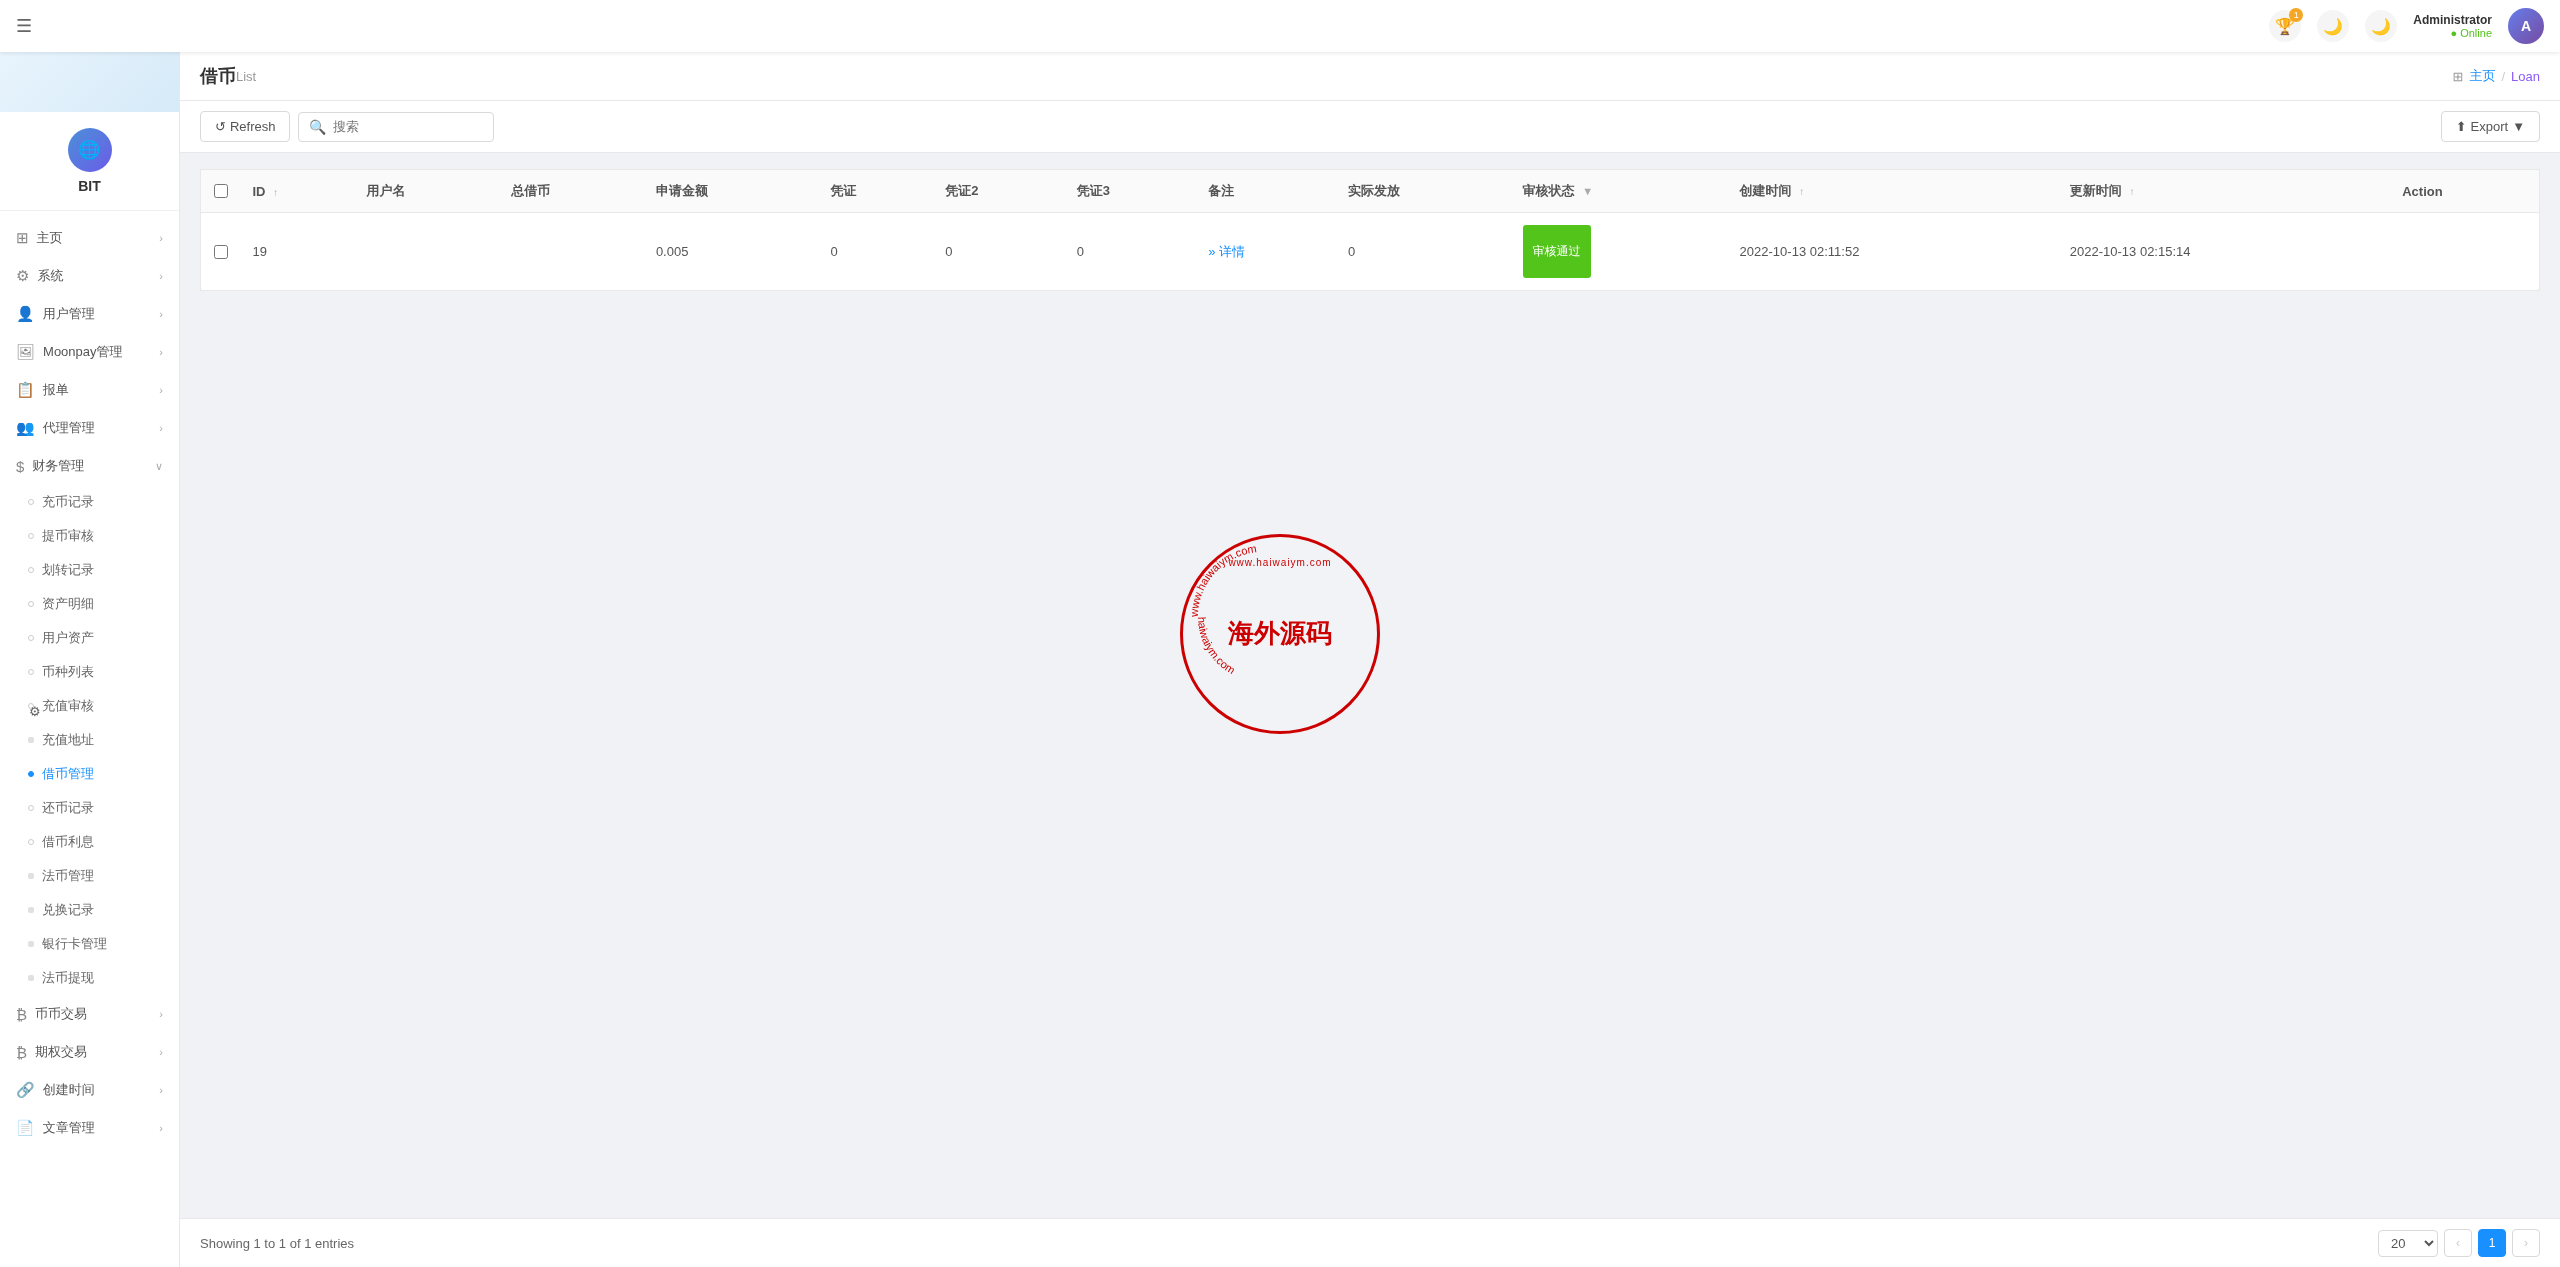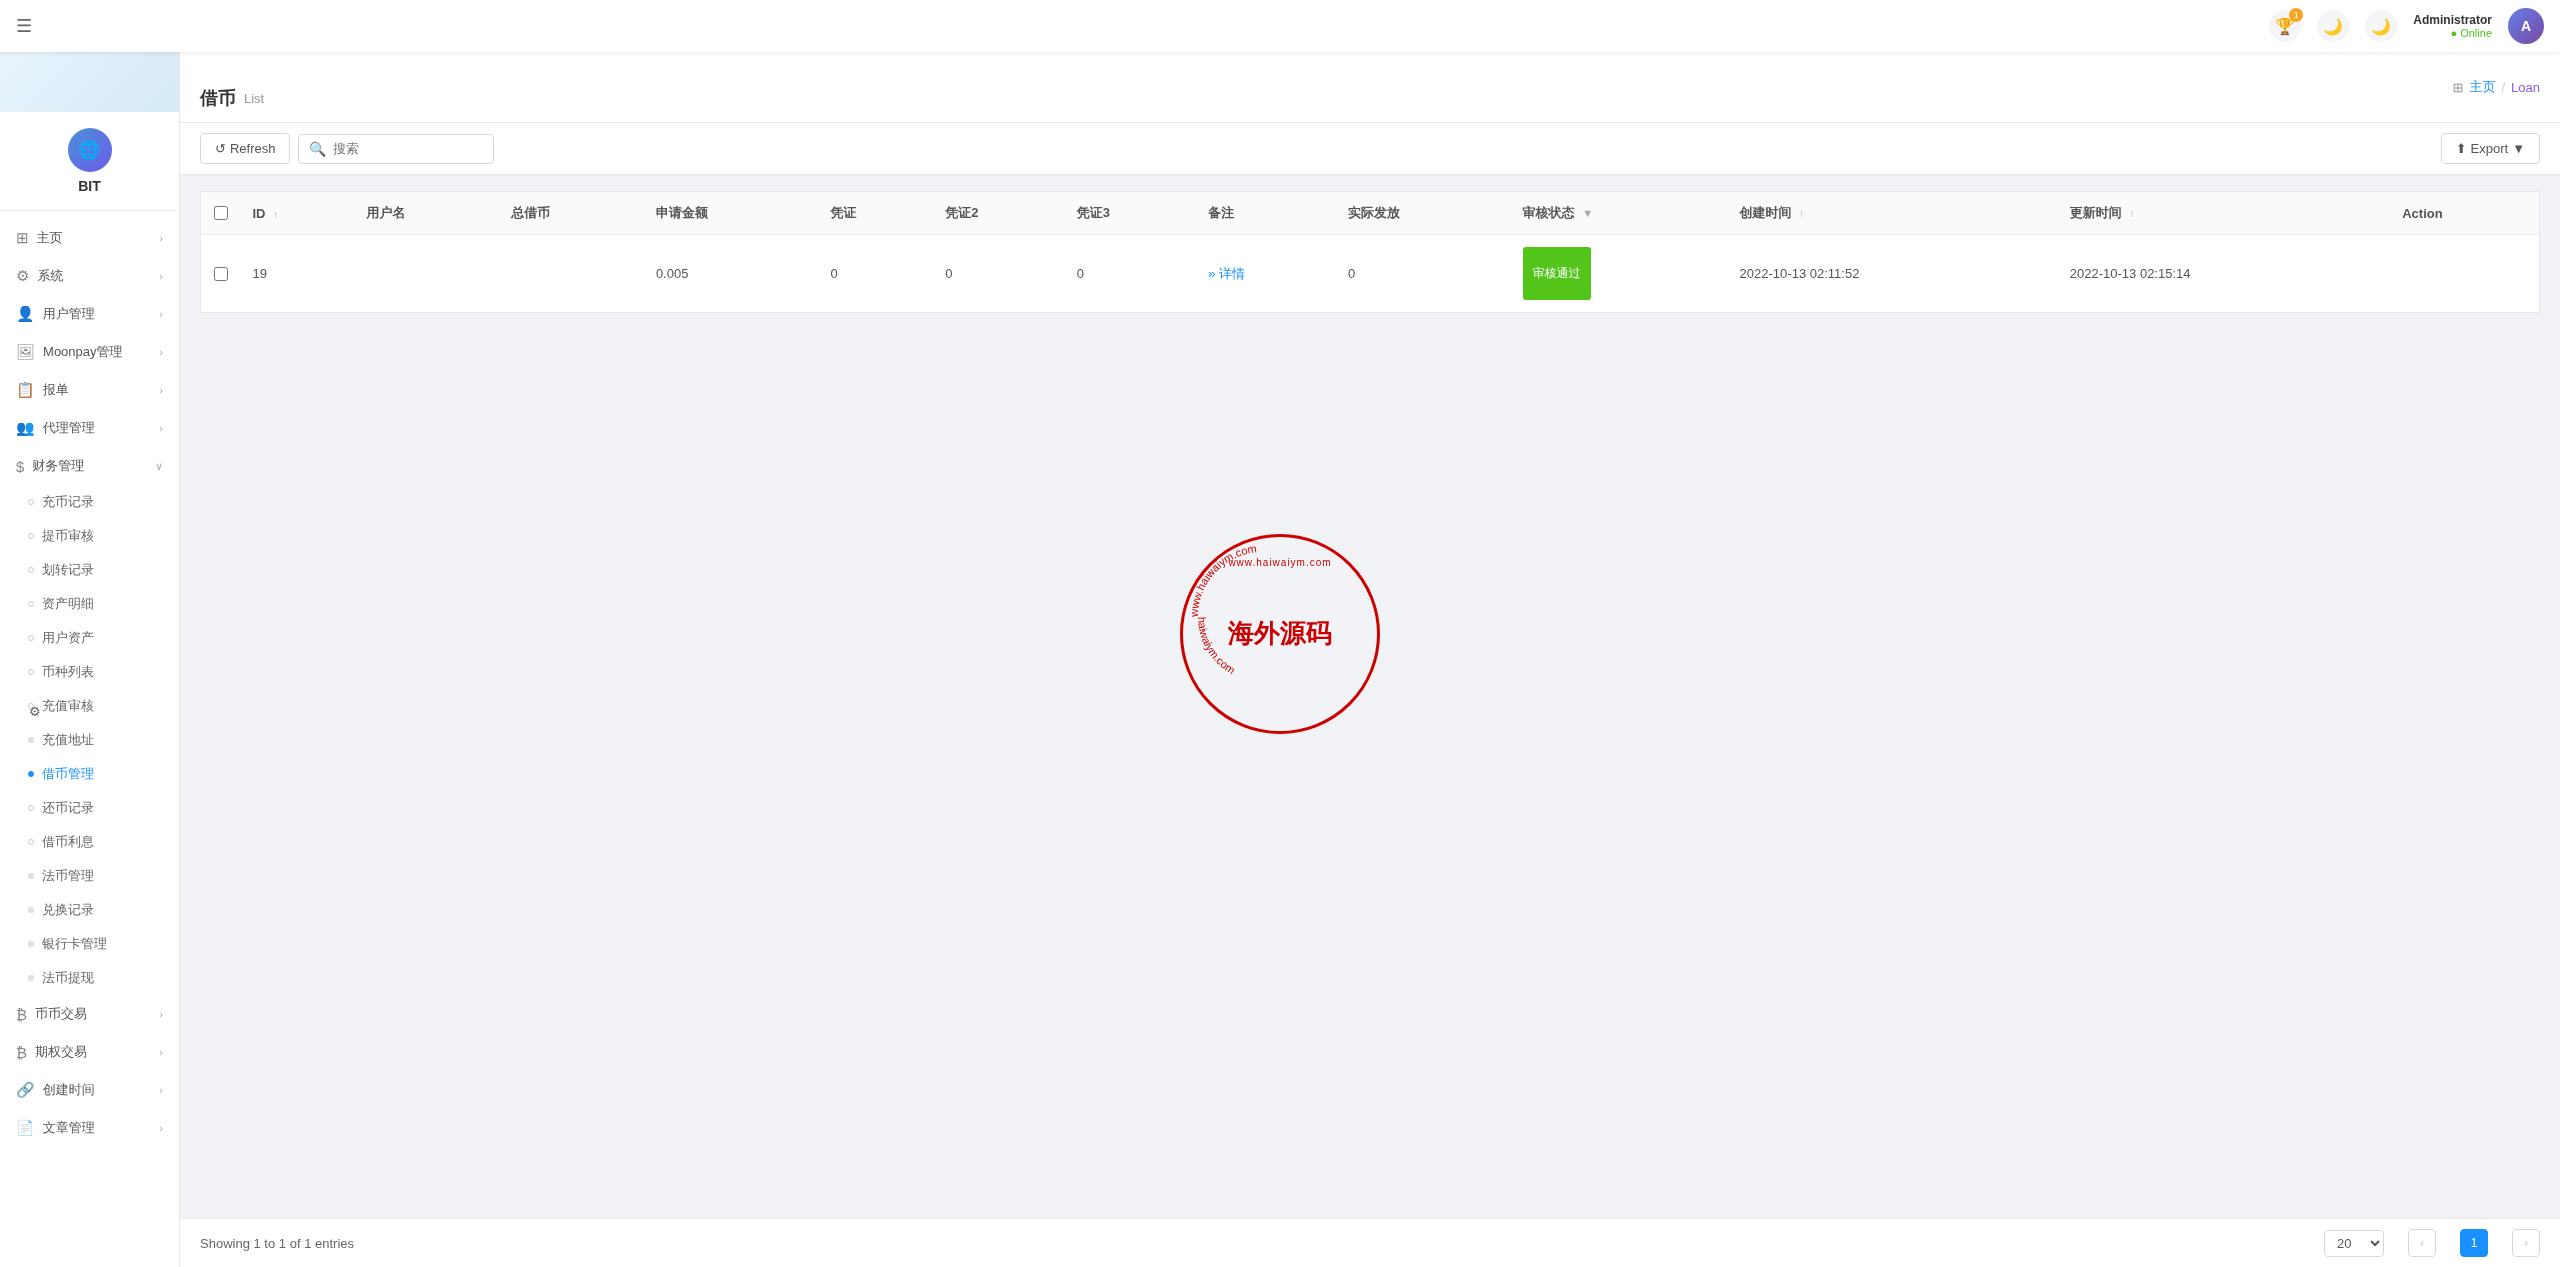--- a/index.html
+++ b/index.html
@@ -90,21 +90,21 @@
 
     
     .content-area { flex: 1; display: flex; flex-direction: column; overflow: hidden; }
 
     
     .page-header {
       background: #fff; padding: 12px 20px;
       border-bottom: 1px solid #e8e8e8;
       display: flex; align-items: center; justify-content: space-between;
     }
-    .page-title-row { display: flex; align-items: center; gap: 8px; margin-top: 22px; }
+    .page-title-row { display: flex; align-items: center; gap: 0; }
     .page-title { font-size: 18px; font-weight: 600; color: #333; }
     .page-subtitle { font-size: 13px; color: #999; }
     .breadcrumb { display: flex; align-items: center; gap: 6px; font-size: 13px; }
     .breadcrumb-link { color: #1890ff; cursor: pointer; }
     .breadcrumb-sep { color: #ccc; }
     .breadcrumb-current { color: #8b5cf6; }
 
     
     .toolbar {
       background: #fff; padding: 10px 20px;
@@ -166,21 +166,21 @@
     }
     .link-text { color: #1890ff; cursor: pointer; }
 
     
     .table-footer {
       padding: 10px 20px; background: #fff;
       border-top: 1px solid #e8e8e8;
       display: flex; align-items: center; justify-content: space-between;
       font-size: 13px; color: #666;
     }
-    .pagination { display: flex; align-items: center; gap: 24px; justify-content: center; }
+    .pagination { display: flex; align-items: center; gap: 6px; justify-content: center; }
     .page-size-select {
       border: 1px solid #d9d9d9; border-radius: 4px; padding: 4px 8px;
       font-size: 13px; color: #555; cursor: pointer; background: #fff;
     }
     .page-btn {
       width: 28px; height: 28px; border: 1px solid #d9d9d9;
       border-radius: 4px; display: flex; align-items: center; justify-content: center;
       cursor: pointer; font-size: 12px; color: #555; background: #fff;
     }
     .page-btn.active { background: #1890ff; color: #fff; border-color: #1890ff; }

